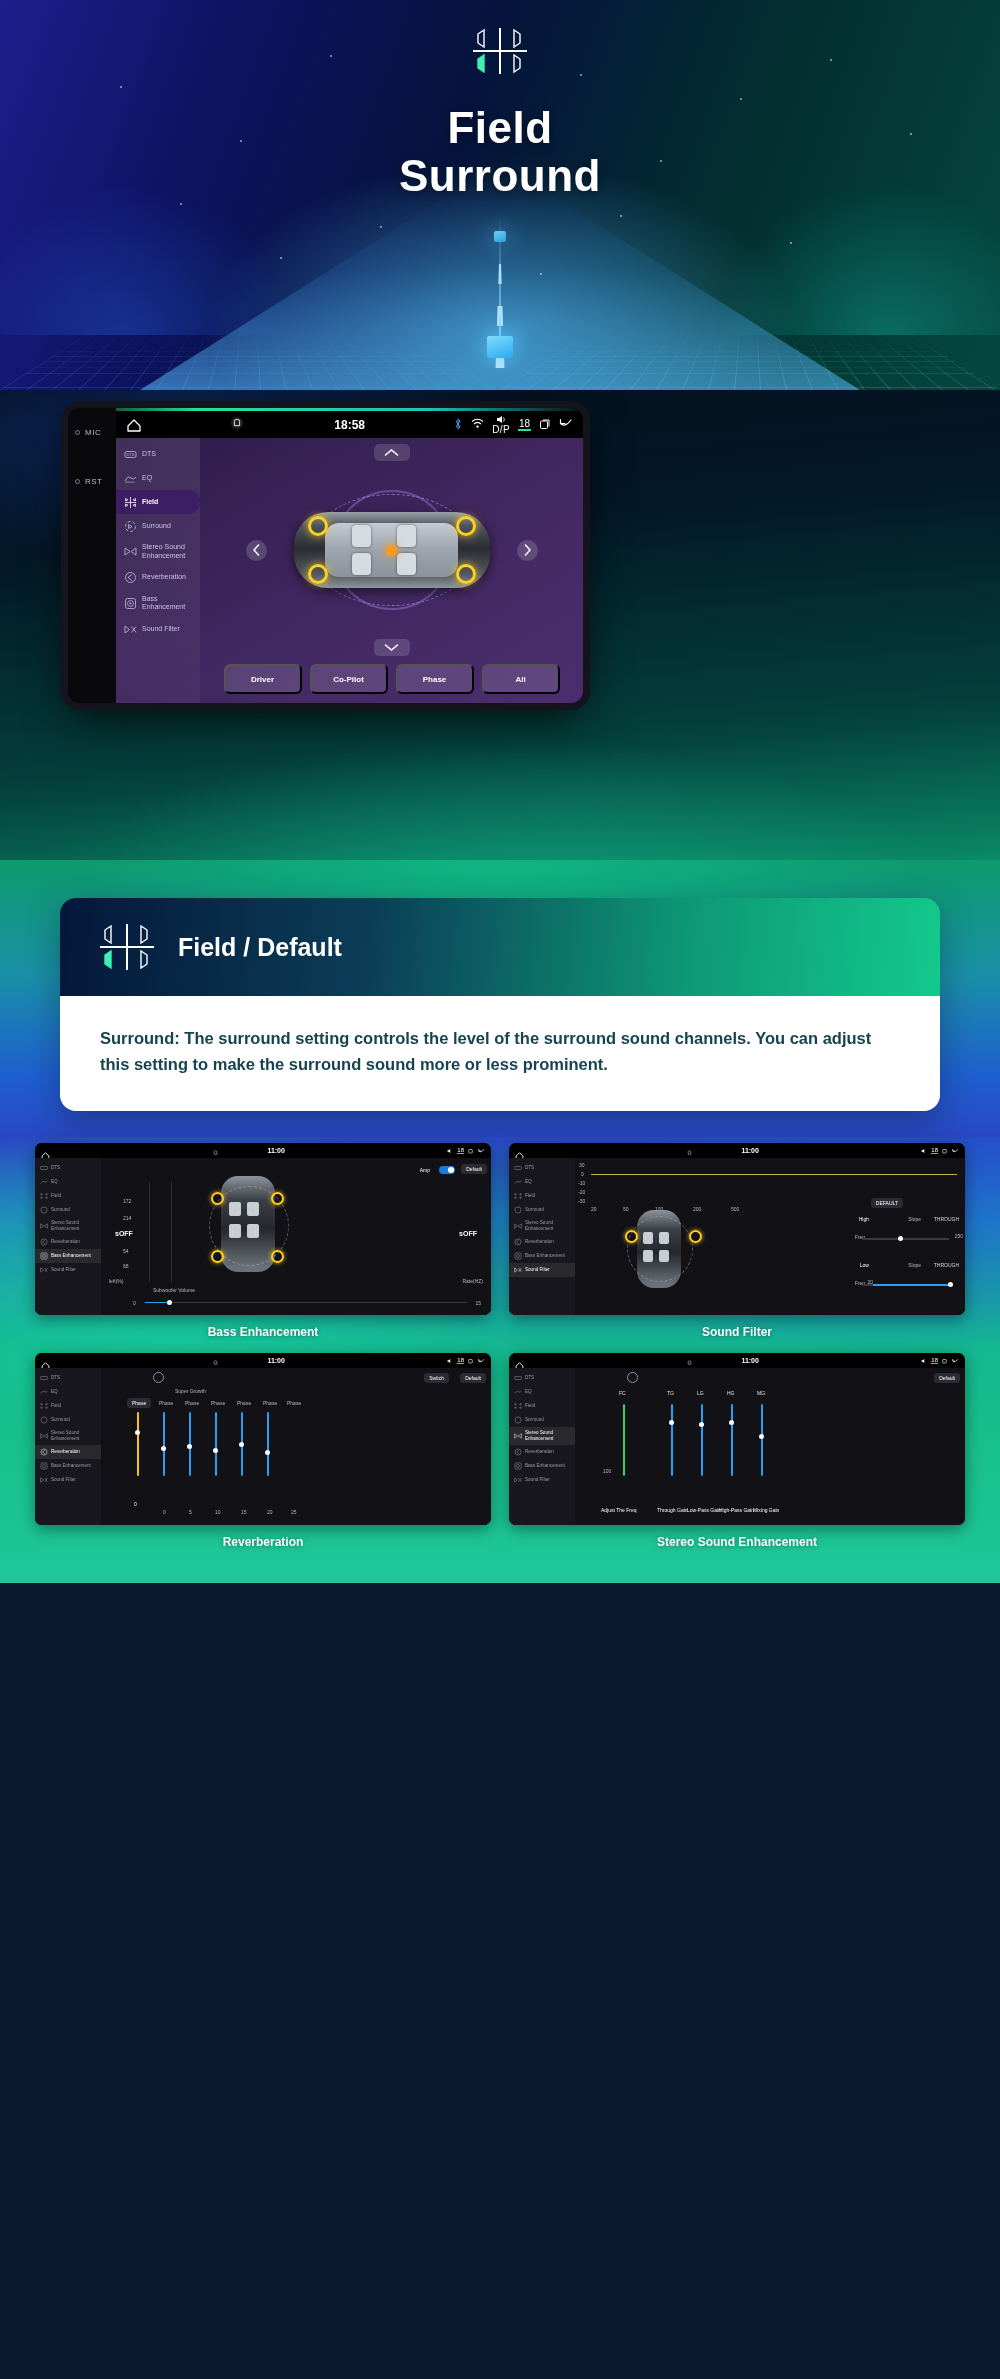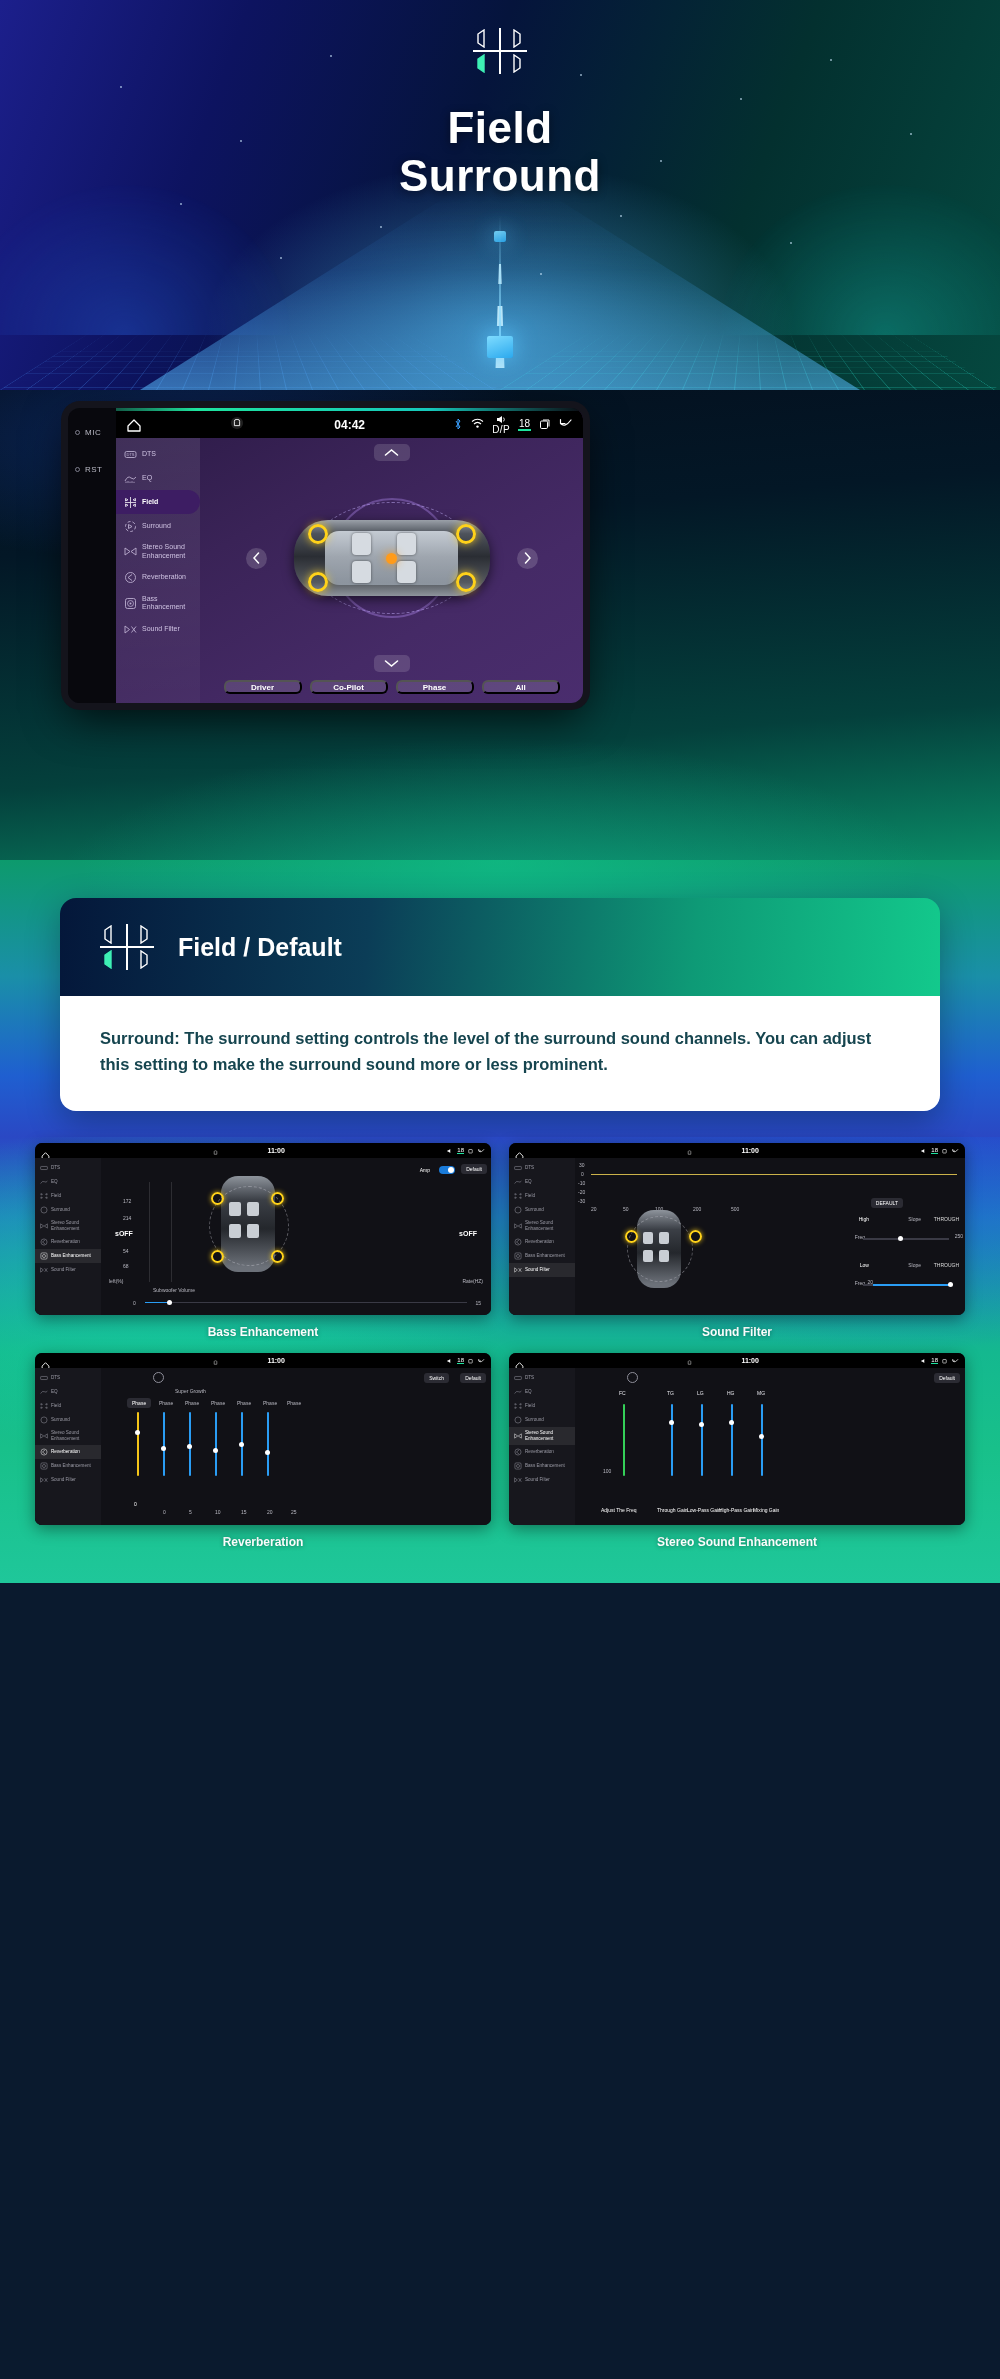--- a/index.html
+++ b/index.html
@@ -102,21 +102,21 @@
     background:#0b0b12; border-radius:12px;
     box-shadow:0 0 0 7px #14141c, 0 14px 44px rgba(0,0,0,.75);
     overflow:hidden;
   }
   .unit-topline { position:absolute; top:0; left:0; right:0; height:3px;
     background:linear-gradient(to right,#0b0b12,#1ee39e 25%,#16c8bb 70%,#0b0b12); }
   .side-keys { position:absolute; left:0; top:0; width:48px; height:100%; background:#08080d; z-index:4; }
   .side-key { display:flex; align-items:center; gap:5px; color:#b9b9c4; font-size:8px; letter-spacing:.5px; padding-left:7px; }
   .side-key .dot { width:5px; height:5px; border-radius:50%; border:1px solid #7d7d8c; }
   .sk1 { margin-top:20px; }
-  .sk2 { margin-top:28px; }
+  .sk2 { margin-top:40px; }
 
   .unit-screen { position:absolute; left:48px; top:3px; right:0; bottom:0;
     background:linear-gradient(150deg,#2b1a46 0%,#3a2357 35%,#452a66 70%,#4a2d6e 100%); }
   .statusbar { height:27px; display:flex; align-items:center; color:#fff; background:#000; padding:0 10px; }
   .sb-home { width:16px; height:16px; }
   .sb-center { flex:1; display:flex; align-items:center; justify-content:center; gap:90px; }
   .sb-time { font-size:12px; font-weight:bold; }
   .sb-right { display:flex; align-items:center; gap:8px; }
   .sb-right span, .sb-right div { font-size:10px; color:#fff; }
   .volnum { font-size:11px; border-bottom:2px solid #1ee39e; line-height:1.1; padding:0 1px; }
@@ -154,21 +154,21 @@
   .s1 { left:30%; top:17%; } .s2 { left:30%; bottom:17%; }
   .s3 { left:53%; top:17%; } .s4 { left:53%; bottom:17%; }
   .center-dot { position:absolute; left:50%; top:50%; width:11px; height:11px; margin:-5.5px 0 0 -5.5px;
       background:#ff9b1a; border-radius:50%; box-shadow:0 0 10px #ff9b1a; }
   .spk-ring { position:absolute; width:20px; height:20px; border:3px solid #ffd21a; border-radius:50%; box-shadow:0 0 9px rgba(255,210,26,.8); }
   .sr-fl { left:14px; top:4px; } .sr-fr { right:14px; top:4px; }
   .sr-rl { left:14px; bottom:4px; } .sr-rr { right:14px; bottom:4px; }
 
   .preset-row { display:flex; gap:8px; padding:0 0 9px; width:100%; justify-content:center; }
   .preset {
-    width:78px; height:14px; border-radius:6px; background:rgba(255,255,255,.13);
+    width:78px; height:30px; border-radius:6px; background:rgba(255,255,255,.13);
     display:flex; align-items:center; justify-content:center;
     color:#fff; font-size:8px; font-weight:bold;
   }
 
   
   .infozone { width:1000px; background:linear-gradient(180deg,#0d9a6c 0%,#1a8fa8 42%,#1f5fd0 78%,#2a48c4 100%); padding:38px 0 26px; position:relative; }
   .infozone::before {
     content:""; position:absolute; inset:0;
     background:radial-gradient(ellipse 600px 300px at 50% 0%, rgba(16,200,140,.6), transparent 70%);
   }
@@ -319,21 +319,21 @@
                 <path d="M2 9 L8 3 L14 9 L14 14 L2 14 Z" fill="none" stroke="#fff" stroke-width="1.3" stroke-linejoin="round"></path>
               </svg>
           </span>
           <div class="sb-center">
             <span>
               <svg width="14" height="14" viewBox="0 0 16 16">
                   <circle cx="8" cy="8" r="7" fill="rgba(255,255,255,.12)"></circle>
                   <path d="M5 11 L5 6 Q5 4 7 4 L9 4 Q11 4 11 6 L11 11 Z" fill="none" stroke="#fff" stroke-width="1"></path>
                 </svg>
             </span>
-            <span class="sb-time">04:42</span>
+            <span class="sb-time">18:58</span>
           </div>
           <div class="sb-right">
             <span>
               <svg width="10" height="12" viewBox="0 0 10 12">
                   <path d="M3 3 L7 9 L5 11 L5 1 L7 3 L3 9" fill="none" stroke="#3aa0ff" stroke-width="1"></path>
                 </svg>
             </span>
             <span>
               <svg width="13" height="11" viewBox="0 0 13 11">
                   <path d="M1 3.5 Q6.5 -1 12 3.5" fill="none" stroke="#fff" stroke-width="1.1"></path>

